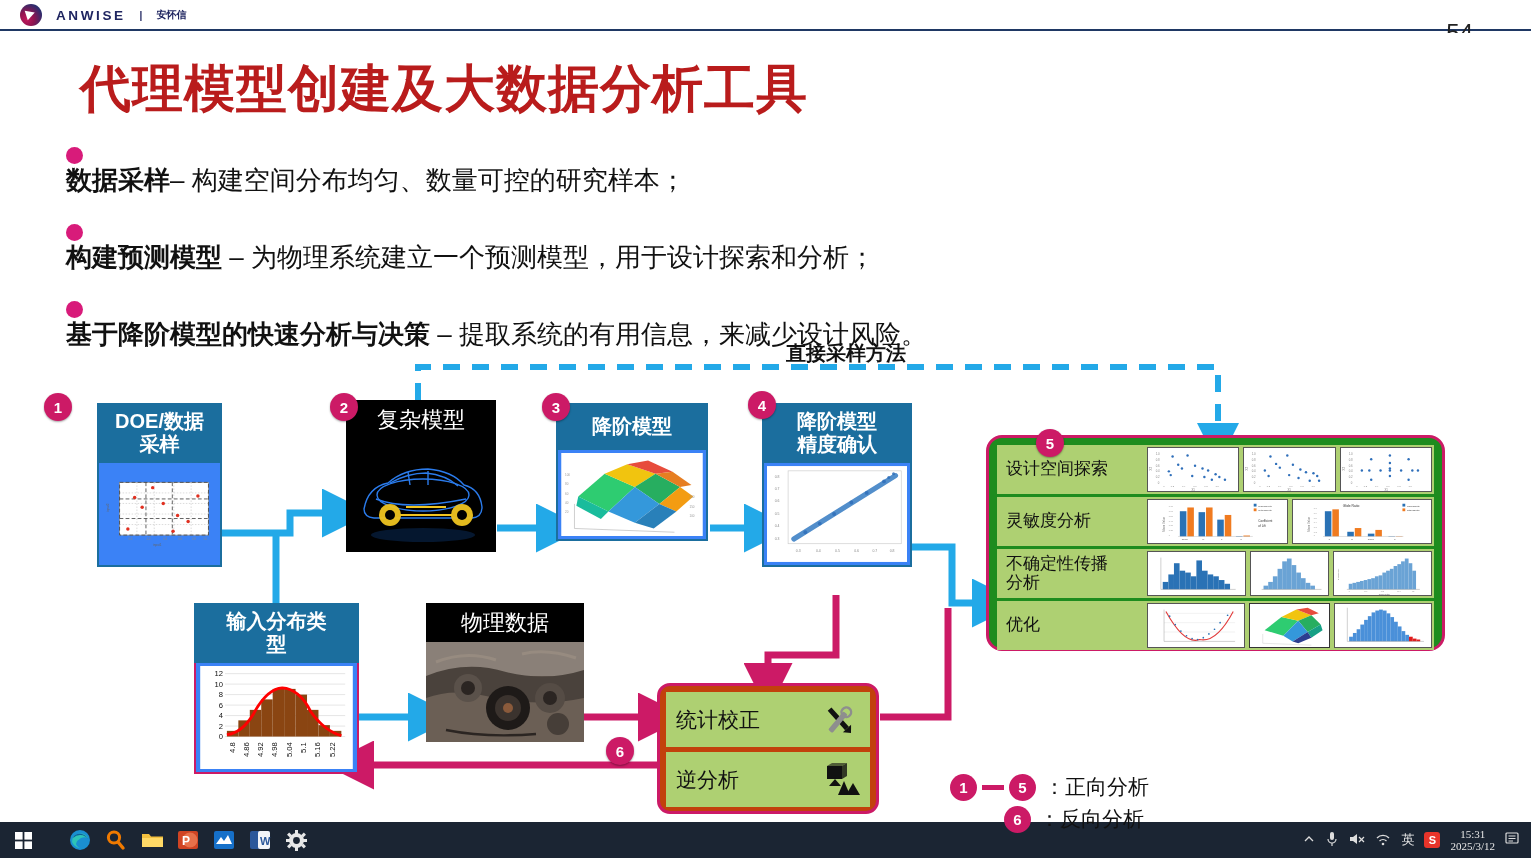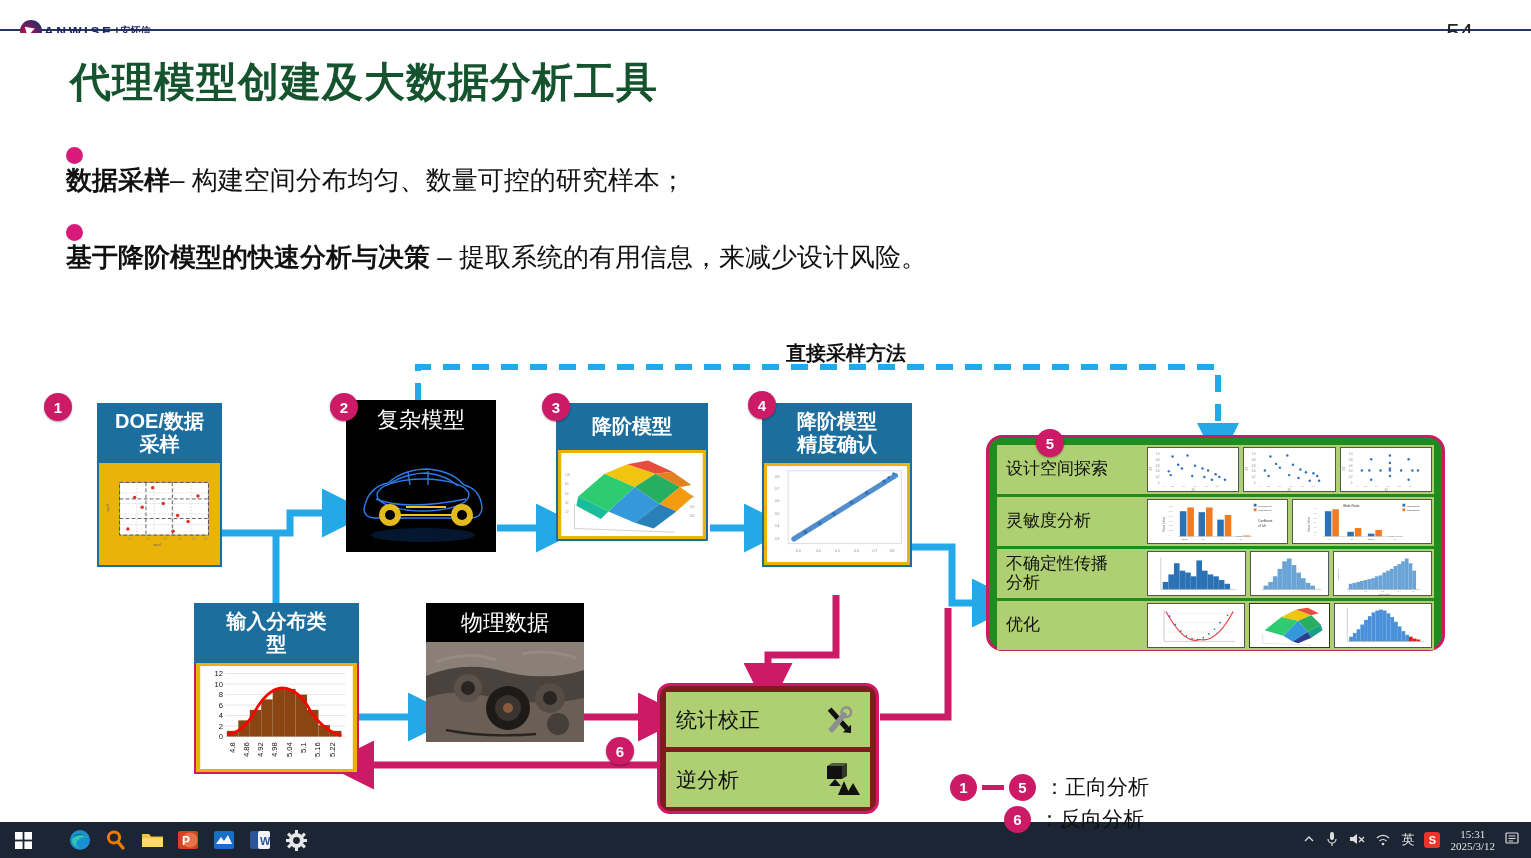--- a/index.html
+++ b/index.html
@@ -7,41 +7,41 @@
   body {
     font-family:"Liberation Sans","DejaVu Sans",sans-serif;
     background:#ffffff;
     position:relative;
   }
   
   .topbar{
     position:absolute; left:0; top:0; width:1531px; height:31px;
     background:#ffffff; border-bottom:2px solid #1f3864;
   }
-  .logo-wrap{ position:absolute; left:20px; top:20px; display:flex; align-items:center; gap:2px;}
+  .logo-wrap{ position:absolute; left:20px; top:4px; display:flex; align-items:center; gap:14px;}
   .logo-mark{
     width:22px;height:22px;border-radius:50%;
     background:radial-gradient(circle at 30% 70%, #c2185b 0%, #8e1450 35%, #2a2d6e 75%, #1f2560 100%);
     position:relative;
   }
   .logo-mark::after{
     content:""; position:absolute; left:6px; top:5px;
     border-left:9px solid #ffffff; border-top:5px solid transparent; border-bottom:5px solid transparent;
     transform:rotate(-18deg);
   }
   .logo-text{ font-size:13.5px; font-weight:bold; letter-spacing:2.6px; color:#1f2560;}
   .logo-cn{ font-size:10px; font-weight:bold; color:#1f2560; letter-spacing:0;}
   .page-num{ position:absolute; right:58px; top:19px; font-size:24px; color:#222; }
 
   
   .slide{ position:absolute; left:0; top:33px; width:1531px; height:789px; background:#fff; }
 
   .title{
-    position:absolute; left:70px; top:22px;
-    font-size:41px; font-weight:bold; color:#14532d;
+    position:absolute; left:80px; top:22px;
+    font-size:51px; font-weight:bold; color:#b91c1c;
     letter-spacing:1px;
   }
   .bullets{ position:absolute; left:66px; top:105px; width:1400px; }
   .bullet{ display:flex; align-items:flex-start; margin-bottom:19px;flex-direction:column; }
   .dot{
     width:17px;height:17px;border-radius:50%;background:#d81b7a;
     margin-top:9px; margin-right:14px; flex:0 0 auto;
   }
   .btxt{ font-size:26px; color:#111; line-height:1.24; }
   .btxt b{ font-weight:bold; }
@@ -59,21 +59,21 @@
     display:flex; align-items:center; justify-content:center;
     box-shadow:0 1px 2px rgba(0,0,0,.35); z-index:30;
   }
 
   .card{ position:absolute; z-index:10; }
   .card-head{
     background:#1b6e9e; color:#fff; text-align:center;
     font-size:20px; font-weight:bold; line-height:1.15; padding:7px 4px;
   }
   .card-head.dark{ background:#000; font-size:22px; font-weight:normal; }
-  .card-body{ background:#eab308; border:2px solid #1b6e9e; border-top:none; }
+  .card-body{ background:#3b82f6; border:2px solid #1b6e9e; border-top:none; }
   .card-body.pink{ border-color:#cc1a66; }
   .card-body.black{ border:none; background:#000; }
 
   
   .mini{ width:100%; height:100%; display:block; }
 
   
   .panel5{
     position:absolute; left:986px; top:110px; width:459px; height:216px;
     background:#1e8c1e; border:3px solid #cc1a66; border-radius:16px;
@@ -85,21 +85,21 @@
     flex:0 0 148px; display:flex; align-items:center;
     font-size:17px; color:#111; padding-left:9px; line-height:1.1;
   }
   .p5charts{ flex:1; display:flex; align-items:center; gap:4px; padding:2px 2px; }
   .p5charts .thumb{ background:#fff; border:1px solid #555; height:45px; flex:1 1 0; overflow:hidden; }
   .p5charts .thumb.gapless{ border:1px solid #333; }
 
   
   .box6{
     position:absolute; left:657px; top:358px; width:222px; height:131px;
-    background:#7f1d1d; border:3px solid #cc1a66; border-radius:13px; z-index:10;
+    background:#c2410c; border:3px solid #cc1a66; border-radius:13px; z-index:10;
     padding:6px;
   }
   .b6item{
     background:#aed072; height:55px; display:flex; align-items:center;
     justify-content:space-between; padding:0 10px; margin-bottom:5px;
   }
   .b6item:last-child{ margin-bottom:0; }
   .b6label{ font-size:21px; color:#111; }
 
   
@@ -143,20 +143,26 @@
 
 <div class="slide">
 
   <div class="title">代理模型创建及大数据分析工具</div>
 
   <div class="bullets">
     <div class="bullet">
       <div class="dot"></div>
       <div class="btxt">
         <b>数据采样</b><span>– 构建空间分布均匀、数量可控的研究样本；</span>
+      </div>
+    </div>
+    <div class="bullet">
+      <div class="dot"></div>
+      <div class="btxt">
+        <b>构建预测模型</b><span> – 为物理系统建立一个预测模型，用于设计探索和分析；</span>
       </div>
     </div>
     <div class="bullet">
       <div class="dot"></div>
       <div class="btxt">
         <b>基于降阶模型的快速分析与决策</b><span> – 提取系统的有用信息，来减少设计风险。</span>
       </div>
     </div>
   </div>
 

